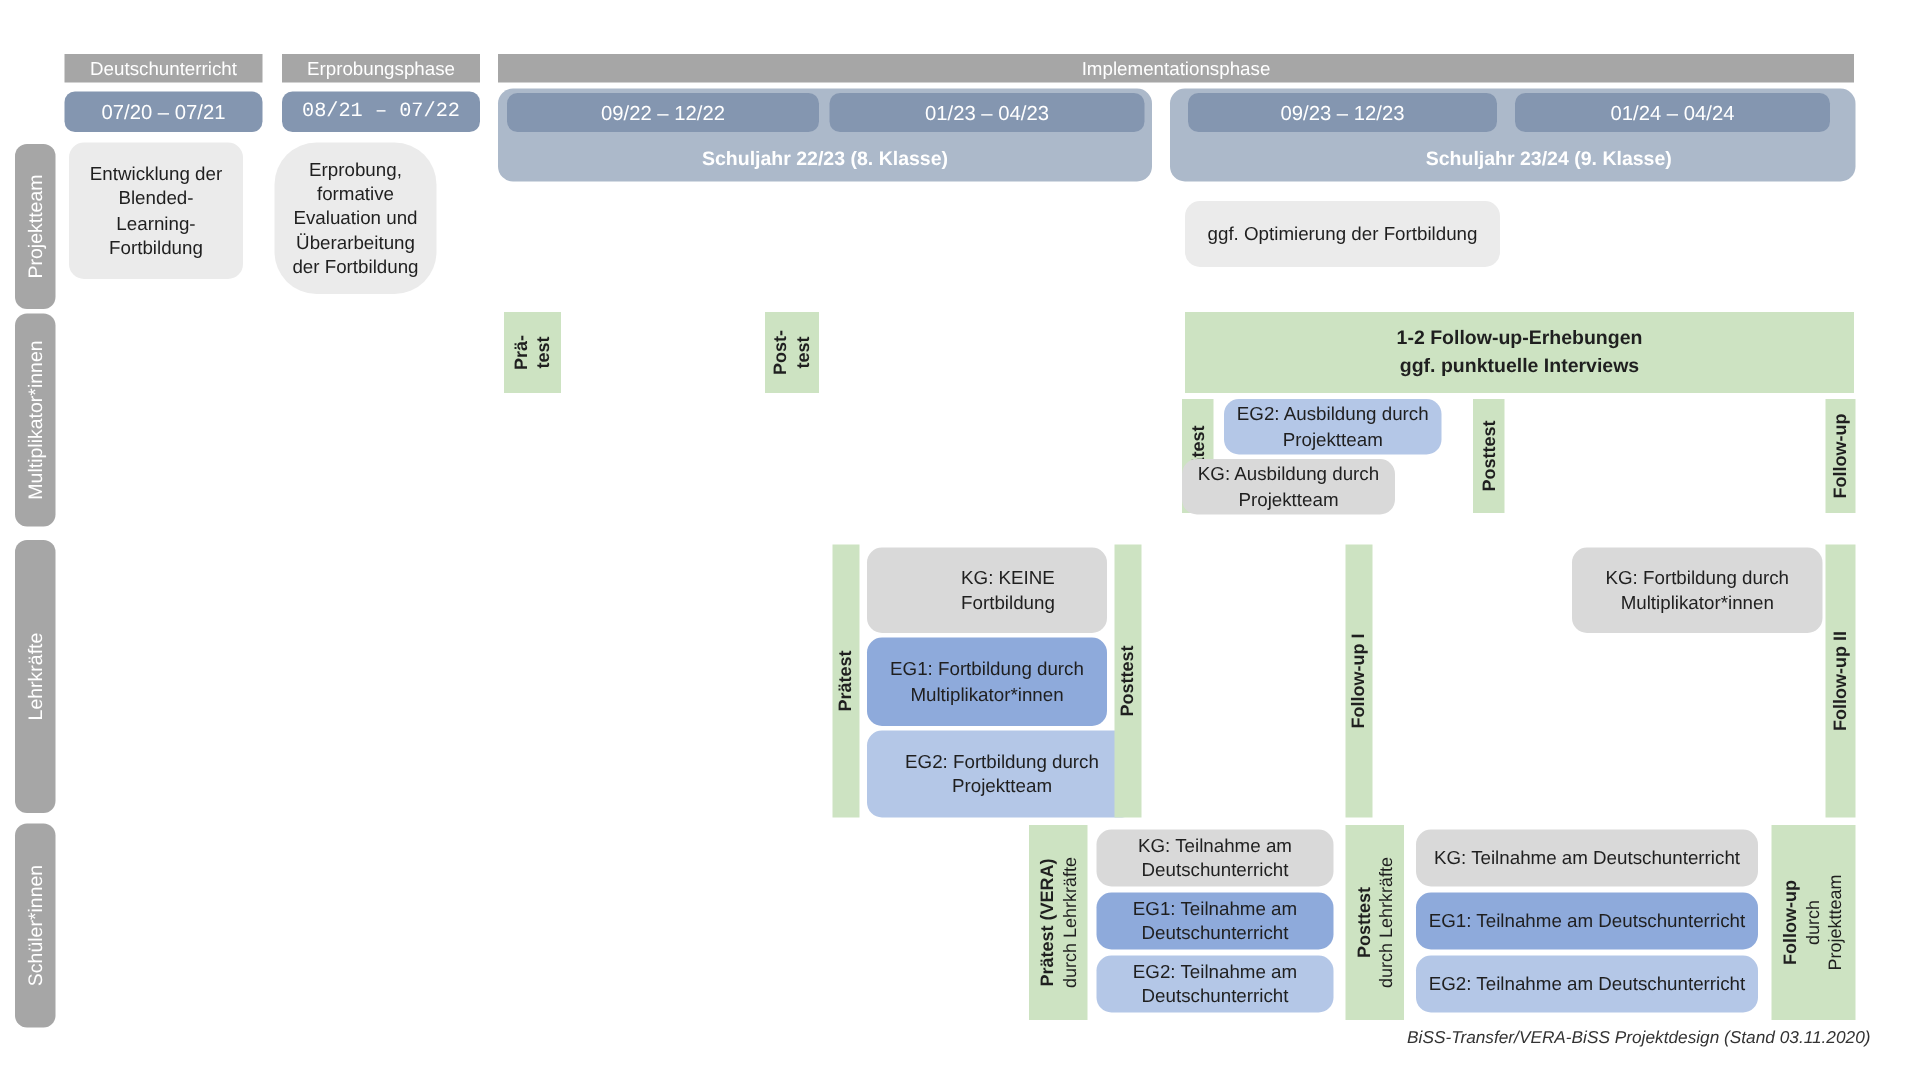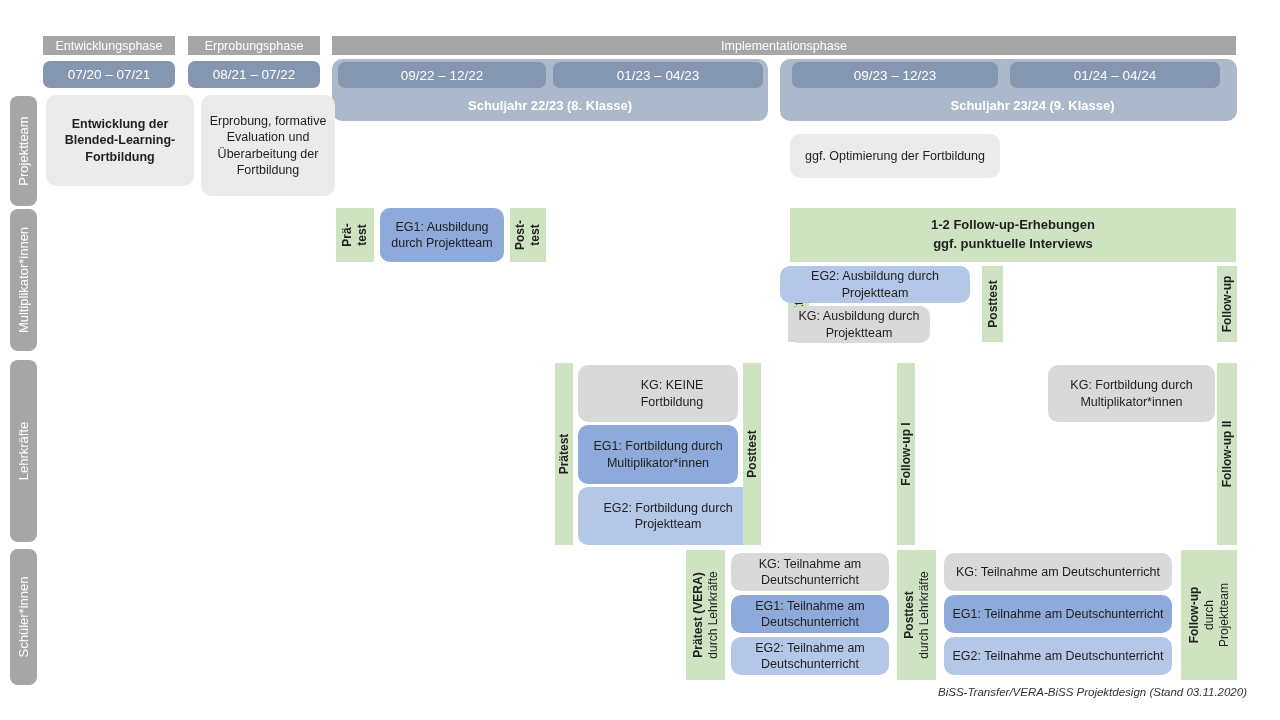--- a/index.html
+++ b/index.html
@@ -32,26 +32,26 @@
   .rail .vin { color:#ffffff; font-size:13px; font-weight:normal; }
 
   .bigreen { font-size:13px; font-weight:bold; line-height:1.45; }
   .footer { font-style:italic; font-size:11.5px; color:#333333; white-space:nowrap; }
 </style>
 </head>
 <body>
 
 <div id="page">
 
-  <div class="abs center phase" style="left:43px; top:36px; width:132px; height:19px;">Entwicklungsphase</div>
+  <div class="abs center phase" style="left:43px; top:36px; width:132px; height:19px;">Deutschunterricht</div>
   <div class="abs center phase" style="left:188px; top:36px; width:132px; height:19px;">Erprobungsphase</div>
   <div class="abs center phase" style="left:332px; top:36px; width:904px; height:19px;">Implementationsphase</div>
 
   <div class="abs center date" style="left:43px; top:61px; width:132px; height:27px;">07/20 – 07/21</div>
-  <div class="abs center date" style="left:188px; top:61px; width:132px; height:27px;">08/21 – 07/22</div>
+  <div class="abs center date" style="left:188px; top:61px; width:132px; height:27px;font-family:Liberation Mono, monospace;">08/21 – 07/22</div>
 
   <div class="abs yearband" style="left:332px; top:59px; width:436px; height:62px;"></div>
   <div class="abs center date" style="left:338px; top:62px; width:208px; height:26px;">09/22 – 12/22</div>
   <div class="abs center date" style="left:553px; top:62px; width:210px; height:26px;">01/23 – 04/23</div>
   <div class="abs yearlabel" style="left:332px; top:98px; width:436px;">Schuljahr 22/23 (8. Klasse)</div>
 
   <div class="abs yearband" style="left:780px; top:59px; width:457px; height:62px;"></div>
   <div class="abs center date" style="left:792px; top:62px; width:206px; height:26px;">09/23 – 12/23</div>
   <div class="abs center date" style="left:1010px; top:62px; width:210px; height:26px;">01/24 – 04/24</div>
   <div class="abs yearlabel" style="left:780px; top:98px; width:505px;">Schuljahr 23/24 (9. Klasse)</div>
@@ -62,47 +62,46 @@
   <div class="abs rail" style="left:10px; top:209px; width:27px; height:142px;">
     <div class="vin">Multiplikator*innen</div>
   </div>
   <div class="abs rail" style="left:10px; top:360px; width:27px; height:182px;">
     <div class="vin">Lehrkräfte</div>
   </div>
   <div class="abs rail" style="left:10px; top:549px; width:27px; height:136px;">
     <div class="vin">Schüler*innen</div>
   </div>
 
-  <div class="abs center box g-light" style="left:46px; top:95px; width:148px; height:91px;font-weight:bold;">Entwicklung der Blended-Learning-Fortbildung</div>
-  <div class="abs center box g-light" style="left:201px; top:95px; width:134px; height:101px;">Erprobung, formative Evaluation und Überarbeitung der Fortbildung</div>
+  <div class="abs center box g-light" style="left:46px; top:95px; width:116px; height:91px;">Entwicklung der Blended-Learning-Fortbildung</div>
+  <div class="abs center box g-light" style="left:183px; top:95px; width:108px; height:101px;border-radius:28px;">Erprobung, formative Evaluation und Überarbeitung der Fortbildung</div>
   <div class="abs center box g-light" style="left:790px; top:134px; width:210px; height:44px;">ggf. Optimierung der Fortbildung</div>
 
   <div class="abs strip" style="left:336px; top:208px; width:38px; height:54px;">
     <div class="vin bold">
       <span class="vl">Prä-</span>
       <span class="vl">test</span>
     </div>
   </div>
-  <div class="abs center box b-eg1" style="left:380px; top:208px; width:124px; height:54px;">EG1: Ausbildung durch Projektteam</div>
   <div class="abs strip" style="left:510px; top:208px; width:36px; height:54px;">
     <div class="vin bold">
       <span class="vl">Post-</span>
       <span class="vl">test</span>
     </div>
   </div>
 
   <div class="abs center col green bigreen" style="left:790px; top:208px; width:446px; height:54px;">
     <span>1-2 Follow-up-Erhebungen</span>
     <span>ggf. punktuelle Interviews</span>
   </div>
 
   <div class="abs strip" style="left:788px; top:266px; width:21px; height:76px;">
     <div class="vin bold">Prätest</div>
   </div>
-  <div class="abs center box b-eg2" style="left:780px; top:266px; width:190px; height:37px;">EG2: Ausbildung durch Projektteam</div>
+  <div class="abs center box b-eg2" style="left:816px; top:266px; width:145px; height:37px;">EG2: Ausbildung durch Projektteam</div>
   <div class="abs center box g-kg" style="left:788px; top:306px; width:142px; height:37px;">KG: Ausbildung durch Projektteam</div>
   <div class="abs strip" style="left:982px; top:266px; width:21px; height:76px;">
     <div class="vin bold">Posttest</div>
   </div>
   <div class="abs strip" style="left:1217px; top:266px; width:20px; height:76px;">
     <div class="vin bold">Follow-up</div>
   </div>
 
   <div class="abs strip" style="left:555px; top:363px; width:18px; height:182px;">
     <div class="vin bold">Prätest</div>

